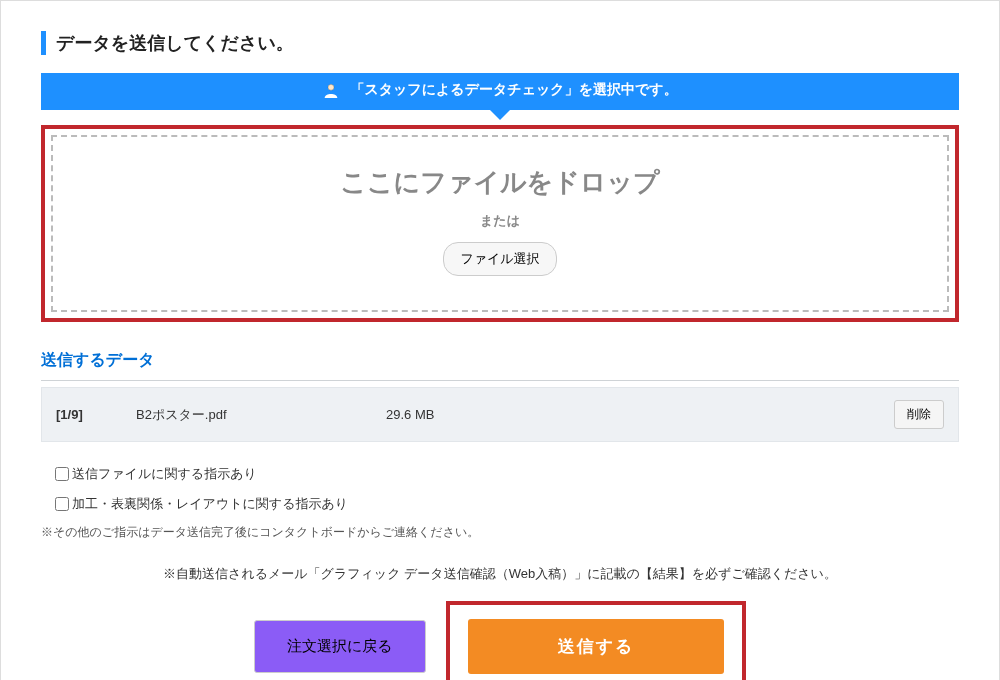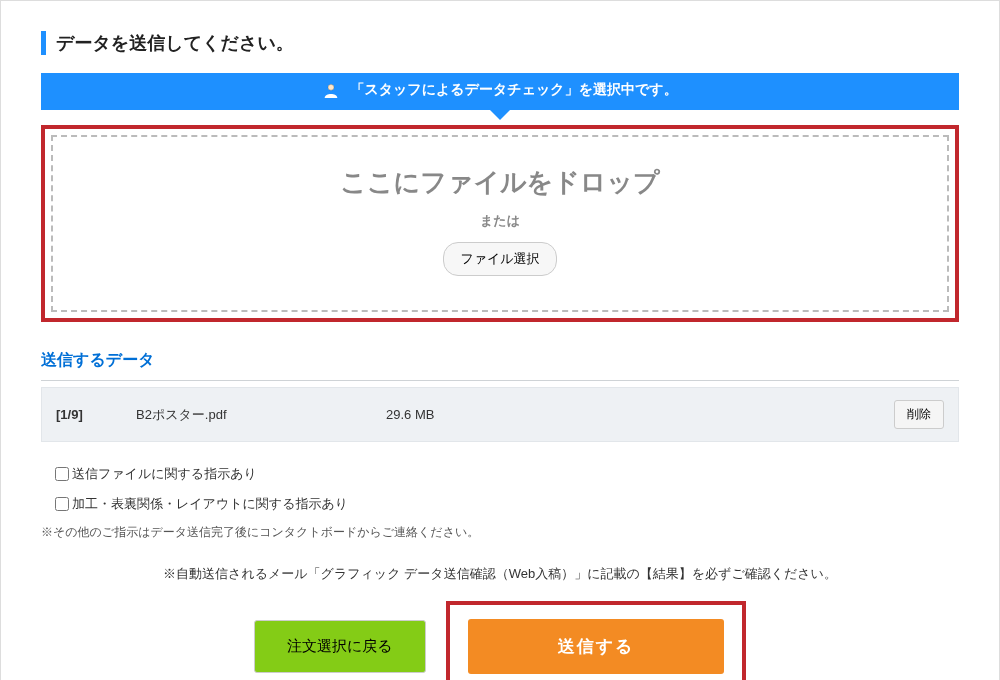--- a/index.html
+++ b/index.html
@@ -103,21 +103,21 @@
   .checkbox-block { margin: 22px 0 10px 10px; }
   .checkbox-row { font-size: 13px; margin-bottom: 10px; display: flex; align-items: center; }
   .checkbox-row input { width: 14px; height: 14px; }
   .note { font-size: 12px; color: #555; margin: 8px 0 24px 0; }
   .confirm-note { font-size: 13px; text-align: center; margin-bottom: 18px; }
   .button-row { text-align: center; }
   .back-btn {
     display: inline-block;
     padding: 16px 32px;
     font-size: 15px;
-    background: #84cc16;
+    background: #8b5cf6;
     border: 1px solid #ccc;
     border-radius: 3px;
     cursor: pointer;
     vertical-align: middle;
     margin-right: 16px;
   }
   .submit-wrap {
     display: inline-block;
     border: 4px solid #c1272d;
     padding: 14px 18px;

